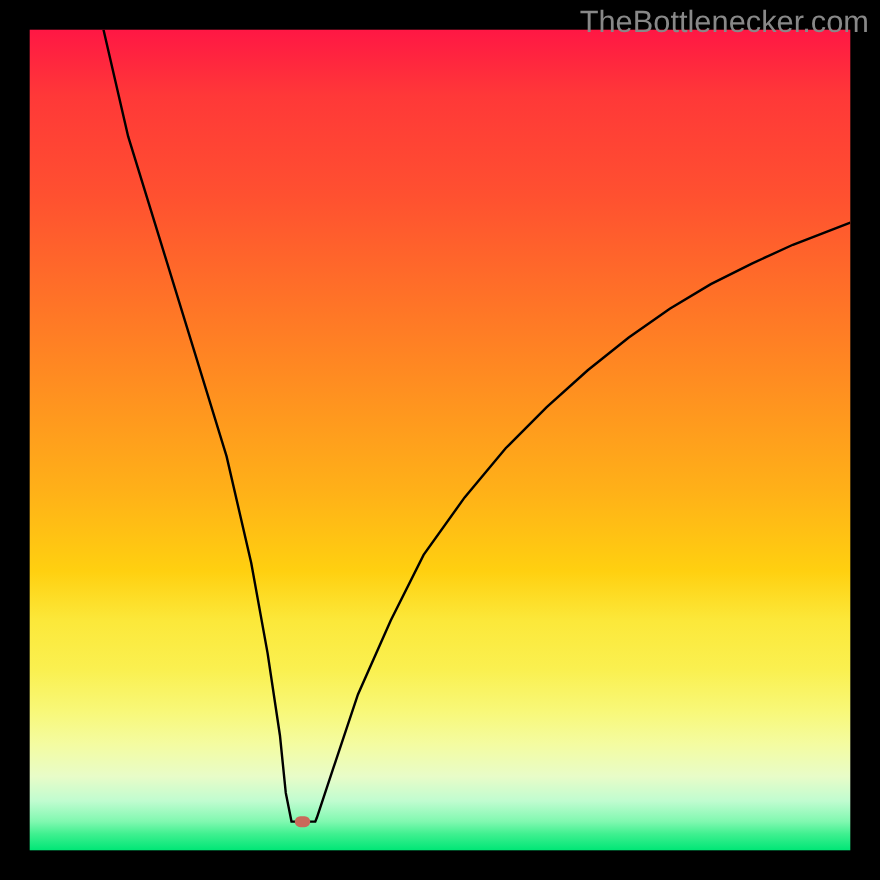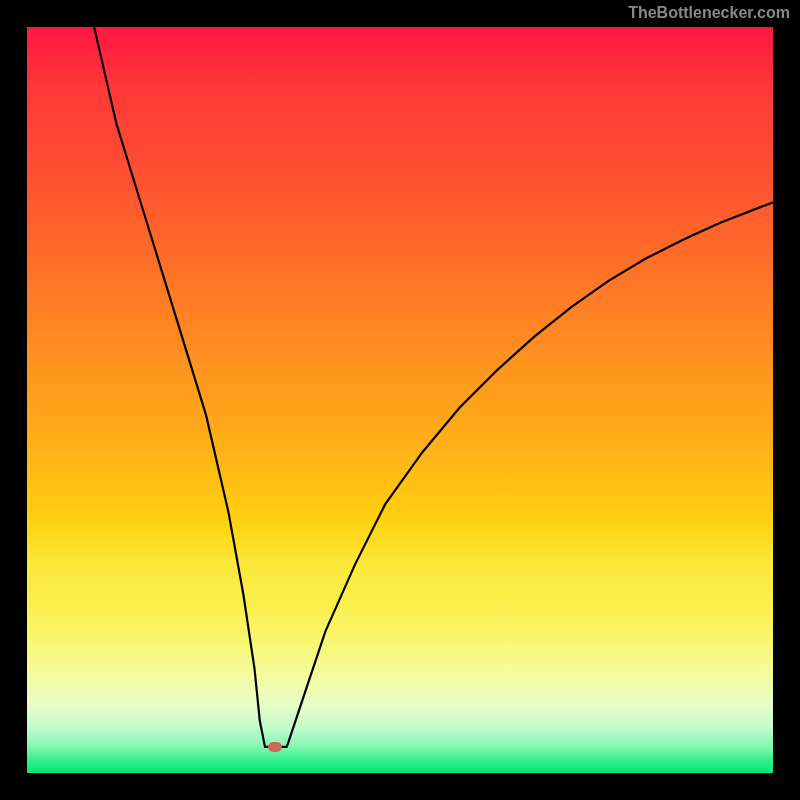--- a/index.html
+++ b/index.html
@@ -9,23 +9,22 @@
     background: #000;
     position: relative;
     font-family: Arial, sans-serif;
     overflow: hidden;
   }
   .watermark {
     position: absolute;
     top: 4px;
     right: 10px;
     color: #888;
-    font-size: 16px;
+    font-size: 28px;
     z-index: 10;
-    font-weight: bold;
   }
   .plot-area {
     position: absolute;
     left: 27px;
     top: 27px;
     width: 746px;
     height: 746px;
     background: linear-gradient(to bottom,
       #ff1744 0%,
       #ff3838 8%,

